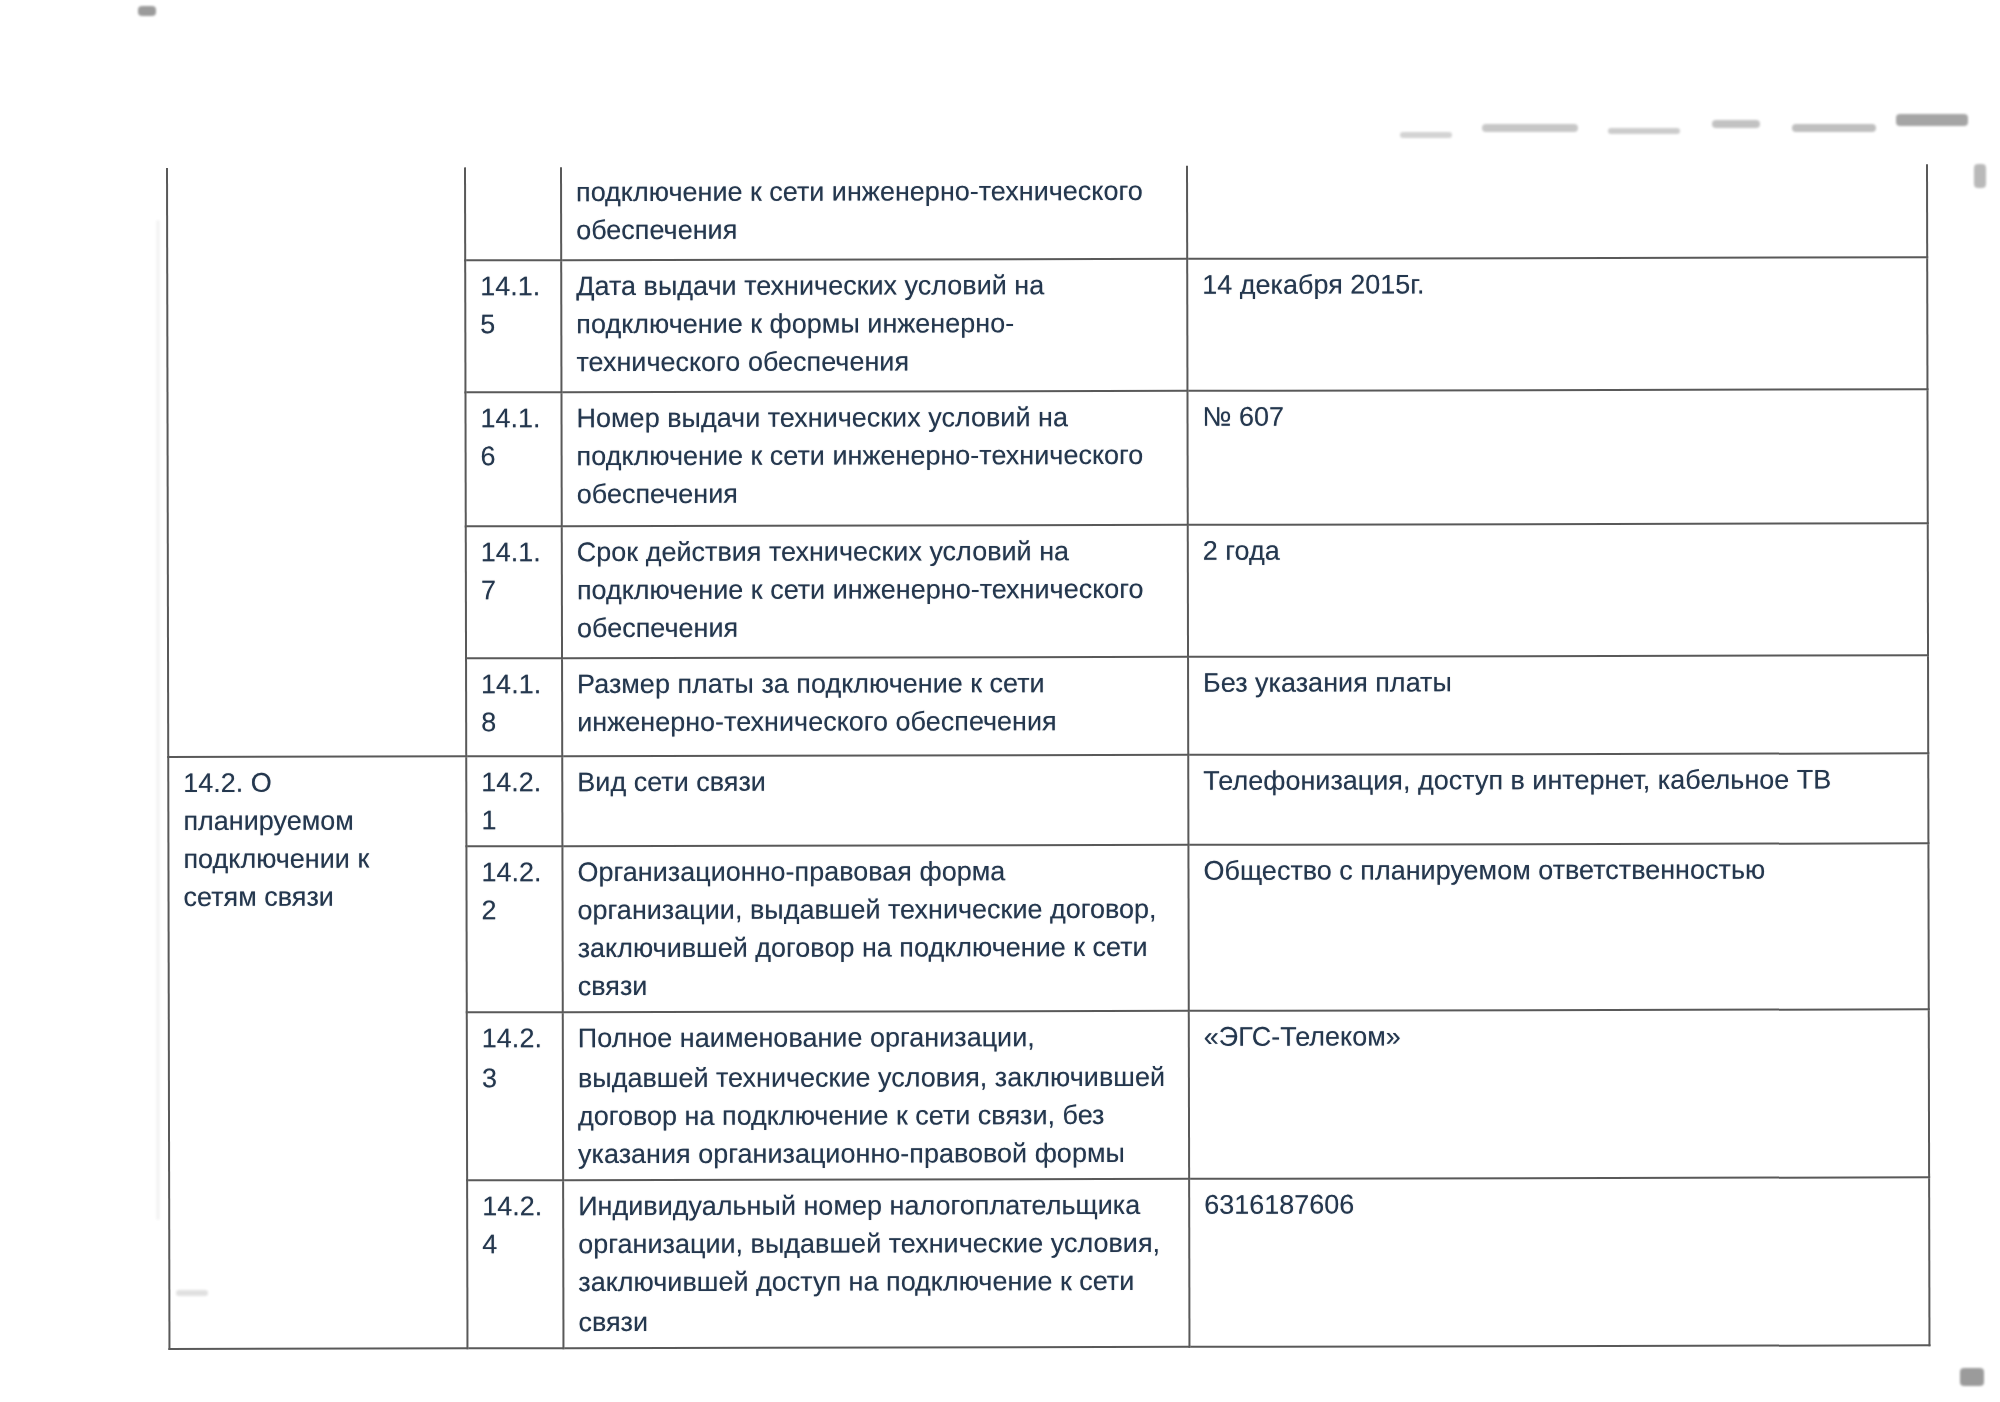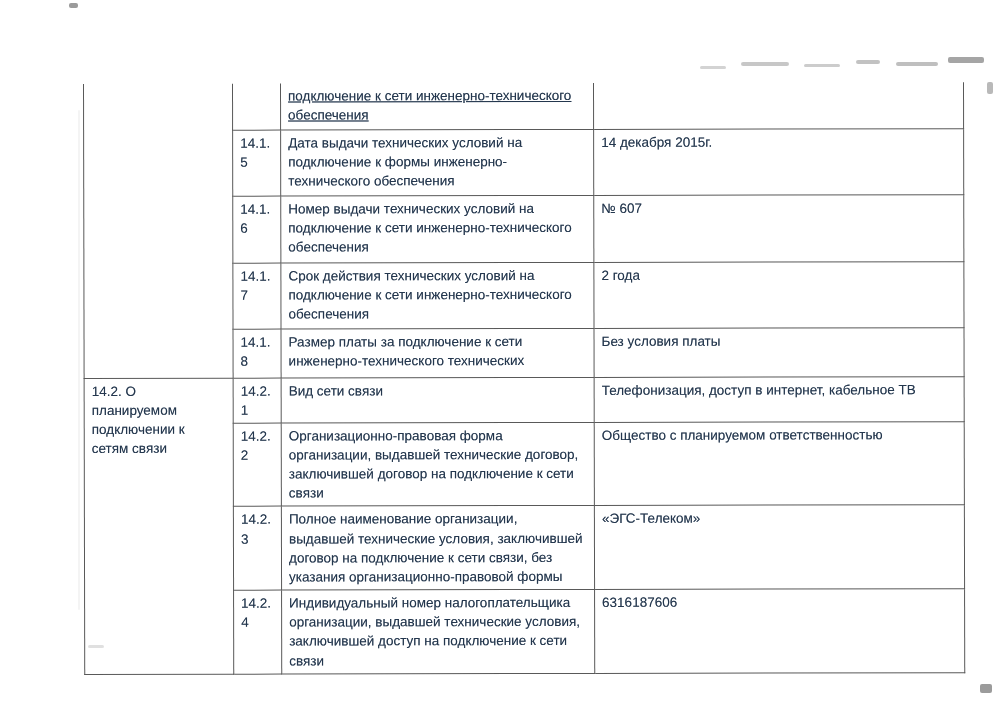--- a/index.html
+++ b/index.html
@@ -22,21 +22,21 @@
     font-size:13.5px; line-height:1.42;
     text-shadow:0 0 0.4px rgba(36,55,78,0.5);
   }
   table.decl td {
     border:1px solid var(--border);
     vertical-align:top;
     padding:3px 8px 3px 7px;
     overflow:hidden;
     word-wrap:break-word;
   }
-  table.decl tr.r0 td { border-top:none;text-decoration:underline; }
+  table.decl tr.r0 td { border-top:none; }
   td.cell-num { padding:3px 2px 3px 5px; }
   td.cell-section { padding:4px 6px 3px 6px; }
   tr.r0 { height:46px; }
   tr.r1 { height:66px; }
   tr.r2 { height:67px; }
   tr.r3 { height:66px; }
   tr.r4 { height:49px; }
   tr.r5 { height:32px; }
   tr.r6 { height:62px; }
   tr.r7 { height:81px; }
@@ -74,22 +74,22 @@
         <td class="cell-desc">Номер выдачи технических условий на подключение к сети инженерно-технического обеспечения</td>
         <td class="cell-value">№ 607</td>
       </tr>
       <tr class="r3">
         <td class="cell-num">14.1.7</td>
         <td class="cell-desc">Срок действия технических условий на подключение к сети инженерно-технического обеспечения</td>
         <td class="cell-value">2 года</td>
       </tr>
       <tr class="r4">
         <td class="cell-num">14.1.8</td>
-        <td class="cell-desc">Размер платы за подключение к сети инженерно-технического технических</td>
-        <td class="cell-value">Без условия платы</td>
+        <td class="cell-desc">Размер платы за подключение к сети инженерно-технического обеспечения</td>
+        <td class="cell-value">Без указания платы</td>
       </tr>
       <tr class="r5">
         <td class="cell-section" rowspan="4">14.2. О планируемом подключении к сетям связи</td>
         <td class="cell-num">14.2.1</td>
         <td class="cell-desc">Вид сети связи</td>
         <td class="cell-value">Телефонизация, доступ в интернет, кабельное ТВ</td>
       </tr>
       <tr class="r6">
         <td class="cell-num">14.2.2</td>
         <td class="cell-desc">Организационно-правовая форма организации, выдавшей технические договор, заключившей договор на подключение к сети связи</td>

